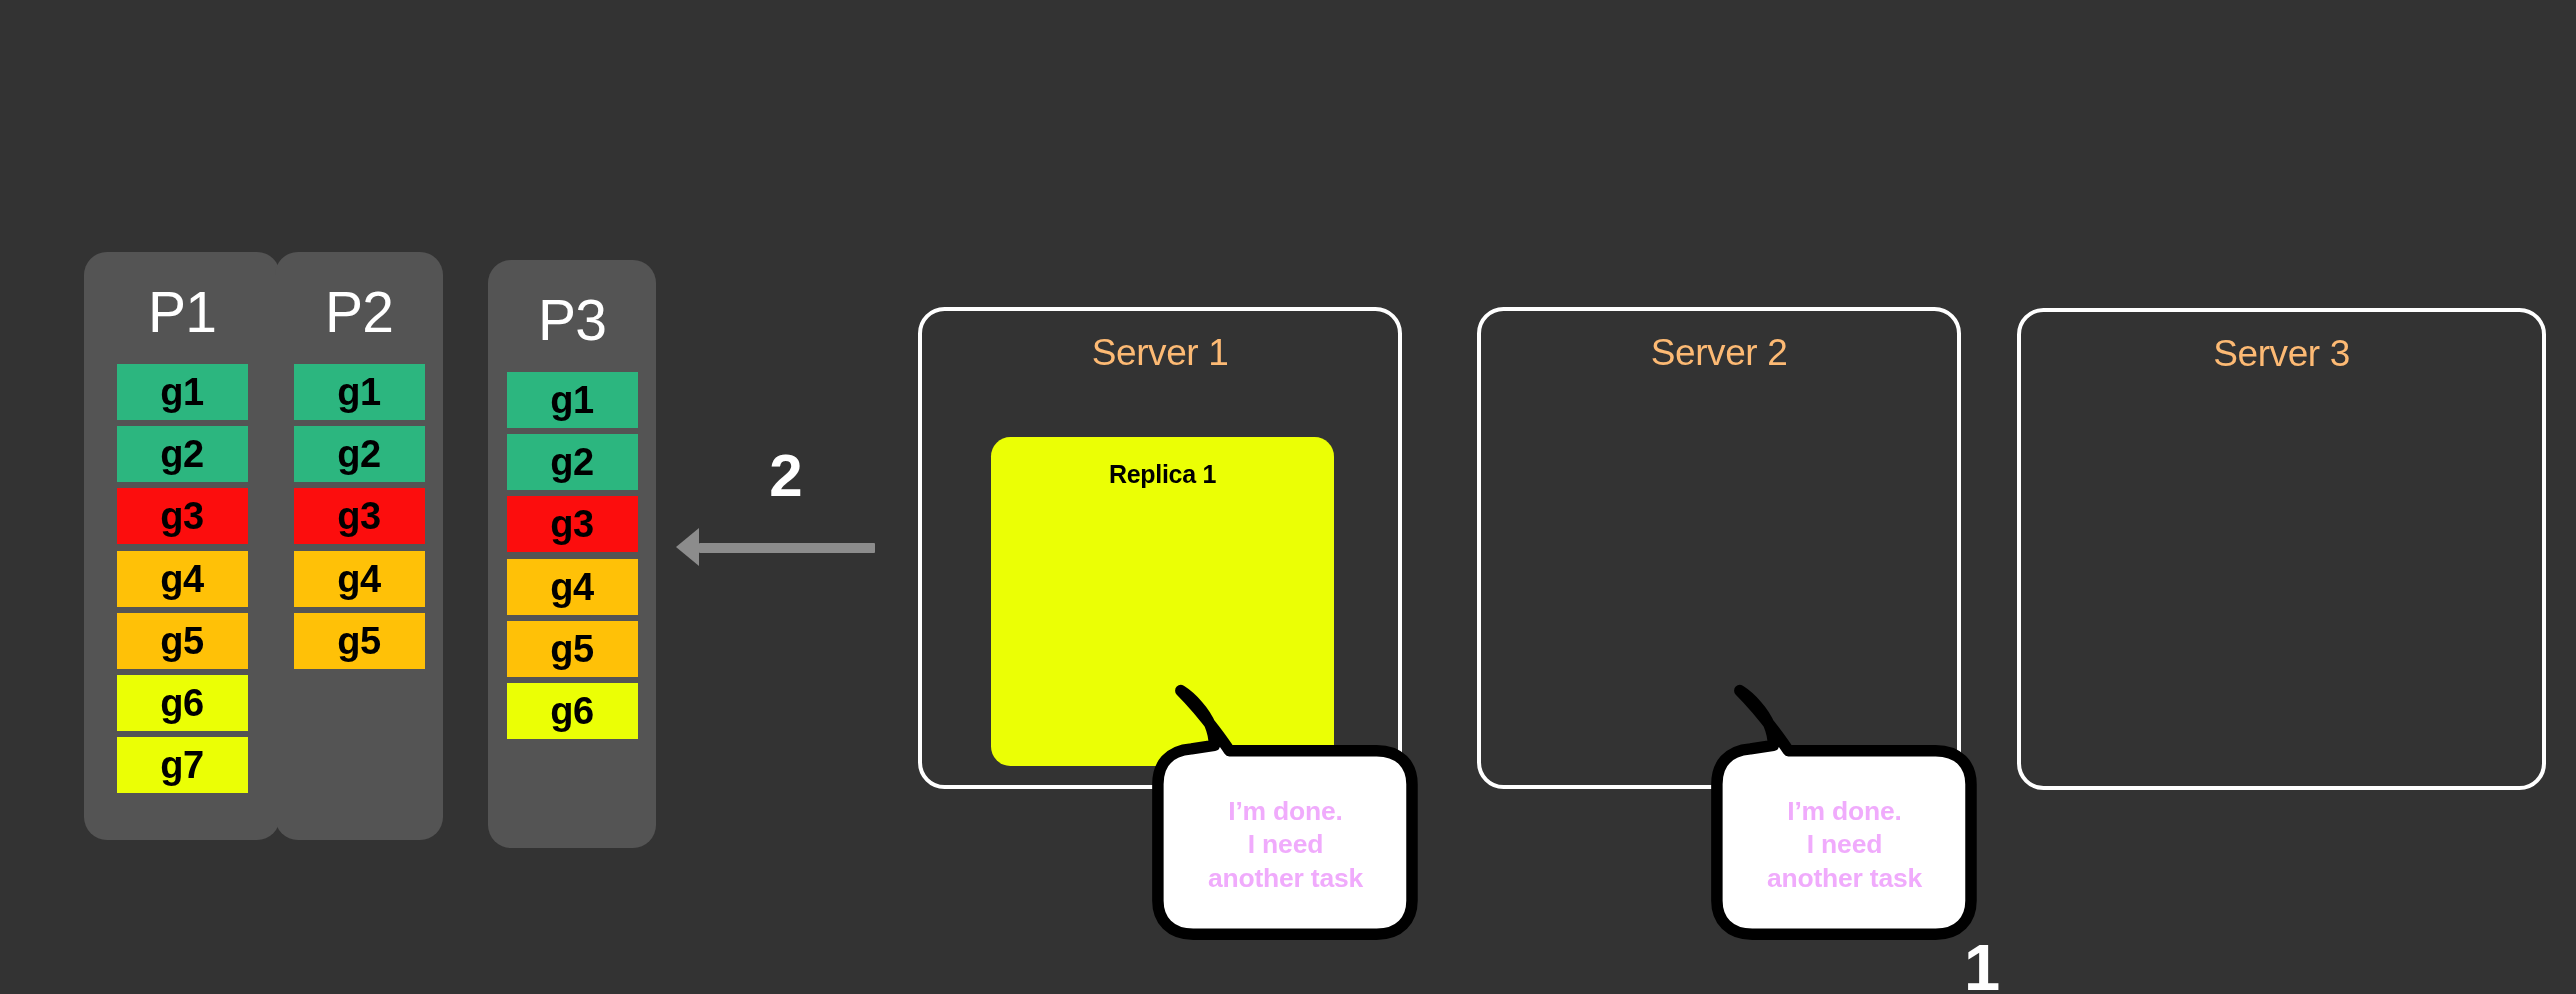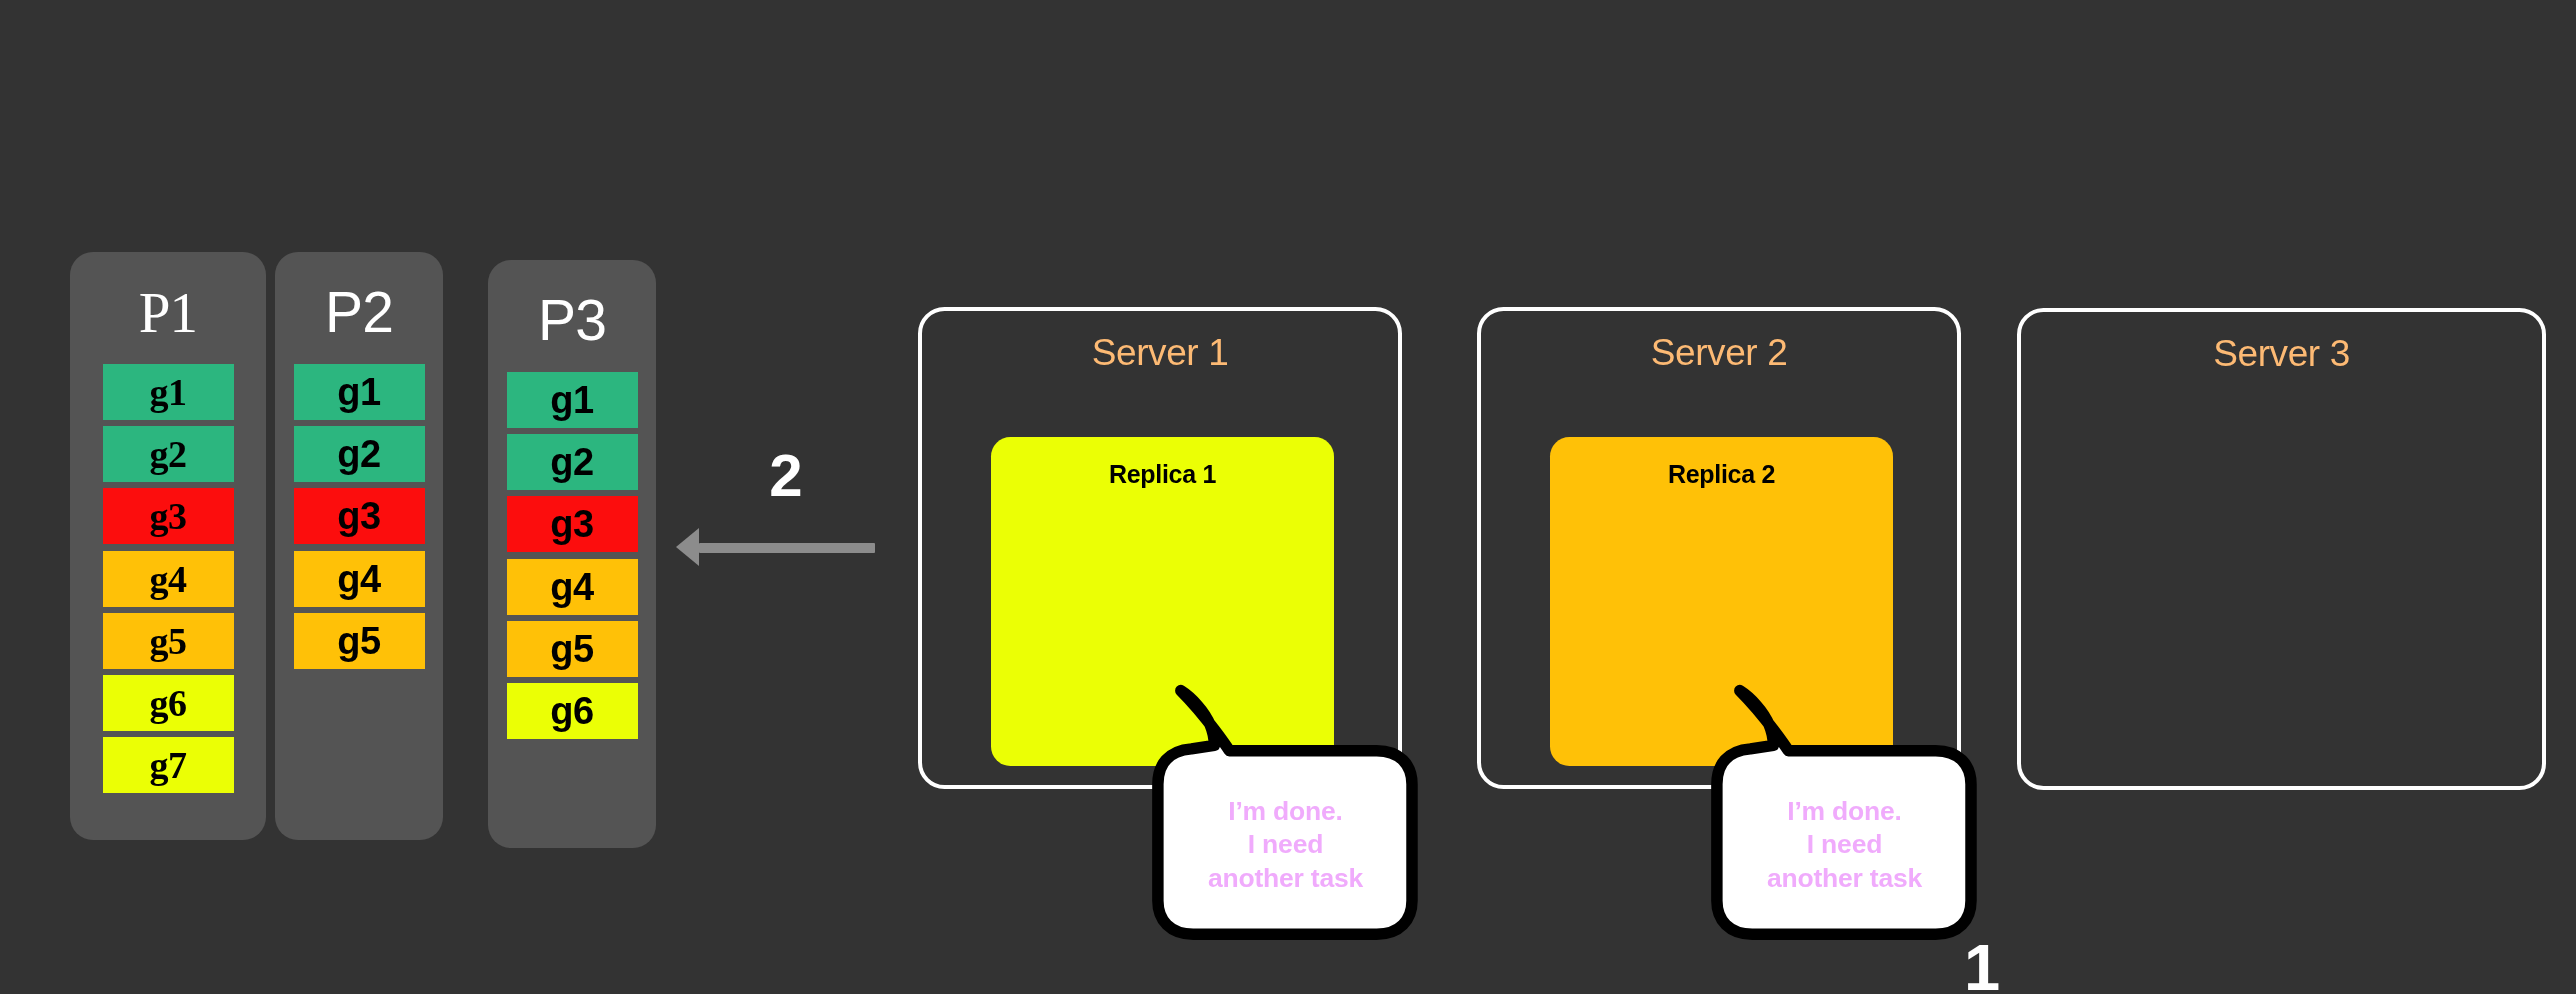--- a/index.html
+++ b/index.html
@@ -128,21 +128,21 @@
     line-height: 1.27;
     letter-spacing: -0.2px;
     z-index: 3;
   }
 </style>
 </head>
 <body>
 
 <div id="stage">
 
-  <div class="partition" style="left:70px; top:252px; width:196px; height:588px;font-family:Liberation Serif, serif;">
+  <div class="partition" style="left:84px; top:252px; width:196px; height:588px;">
     <div class="partition-title">P1</div>
     <div class="tile-stack">
       <div class="tile" style="background:#2cb67f;">g1</div>
       <div class="tile" style="background:#2cb67f;">g2</div>
       <div class="tile" style="background:#fc0d0d;">g3</div>
       <div class="tile" style="background:#ffc107;">g4</div>
       <div class="tile" style="background:#ffc107;">g5</div>
       <div class="tile" style="background:#ebff05;">g6</div>
       <div class="tile" style="background:#ebff05;">g7</div>
     </div>
@@ -200,23 +200,20 @@
                C 78 12 116 36 116 74
                Z" fill="#ffffff" stroke="#000000" stroke-width="13" stroke-linejoin="round" stroke-linecap="round"></path>
     </svg>
     <div class="bubble-text" style="top:115px; left:46px; width:255px;">I’m done.</div>
     <div class="bubble-text" style="top:148px; left:46px; width:255px;">I need</div>
     <div class="bubble-text" style="top:182px; left:46px; width:255px;">another task</div>
   </div>
 
   <div class="server" style="left:1477px; top:307px; width:484px; height:482px;">
     <div class="server-title">Server 2</div>
-    <div class="replica" style="left:69px; top:126px; width:343px; height:329px; background:#ffc107;">
-      <div class="replica-label">Replica 2</div>
-    </div>
   </div>
 
   <div class="bubble-wrap" style="left:1671px; top:680px; width:300px; height:256px; z-index:5;">
     <svg class="bubble-svg" width="300" height="256" viewBox="0 0 340 290">
       <path d="M 90 78
                C 64 80 52 96 52 118
                L 52 250
                C 52 272 66 288 92 288
                L 300 288
                C 326 288 340 272 340 250

